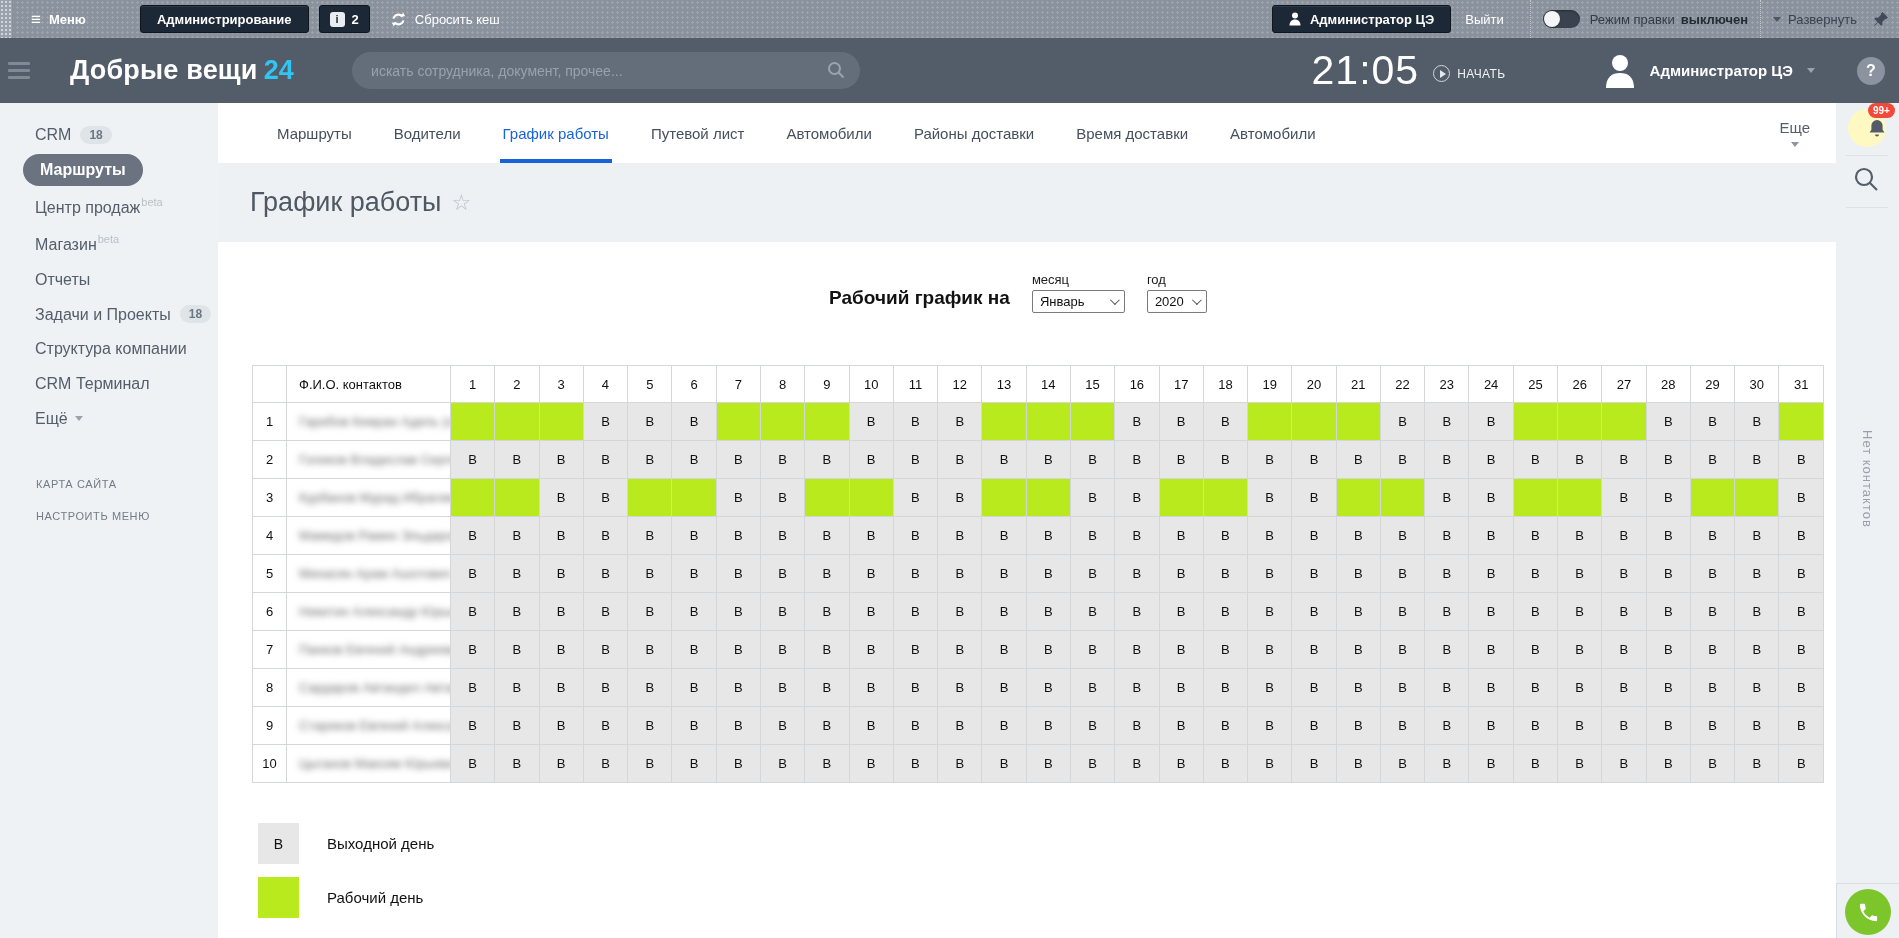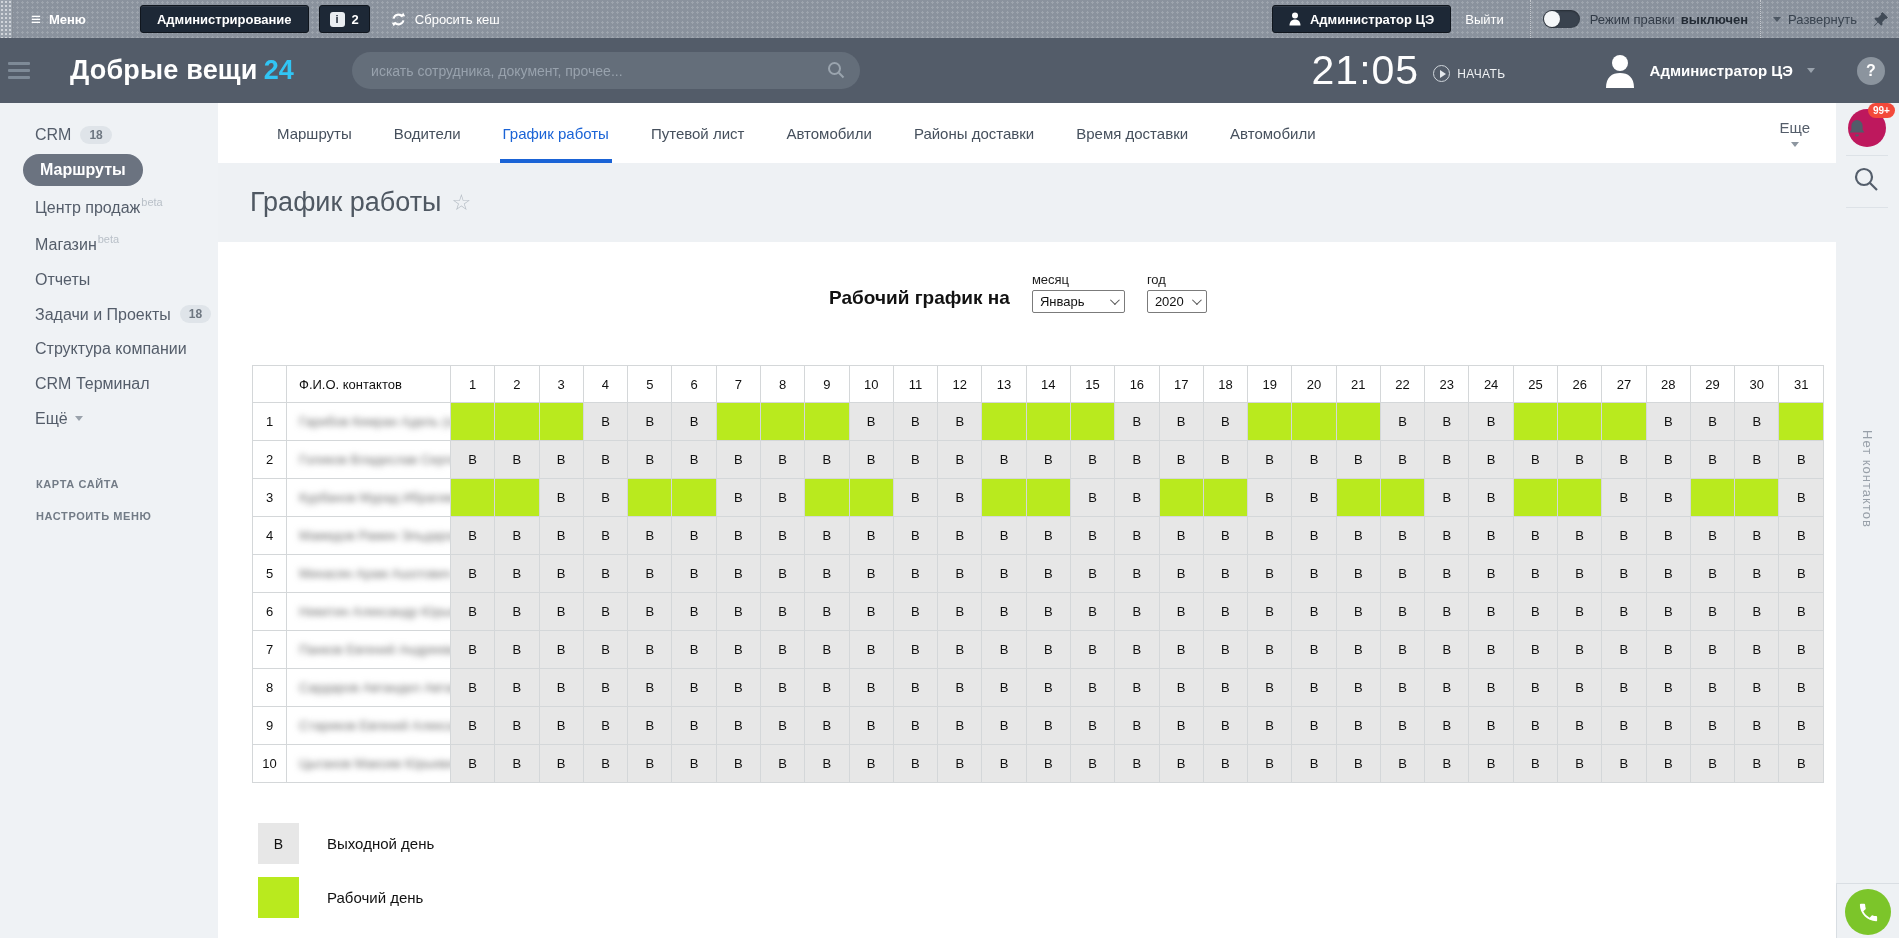--- a/index.html
+++ b/index.html
@@ -80,21 +80,21 @@
   .sb-list li .label { vertical-align:middle; }
   .sb-badge { display:inline-block; background:#dfe4e9; color:#6e7781; font-size:12px; font-weight:bold;
     border-radius:10px; padding:2px 9px; margin-left:9px; vertical-align:middle; }
   .sb-sup { font-size:11px; color:#b9c0c8; vertical-align:super; margin-left:1px; }
   .sb-caret { width:0; height:0; display:inline-block; border-left:4px solid transparent;
     border-right:4px solid transparent; border-top:5px solid #9aa2ab; margin-left:7px; vertical-align:middle; }
   .sb-list li.active { padding:0; margin:2px 0 2px 23px; }
   .sb-list li.active .pill { display:inline-block; background:#6b7380; color:#fff; font-weight:bold;
     border-radius:17px; padding:7px 17px; }
   .sb-footer { margin-top:32px; }
-  .sb-footer div { padding:10px 10px 10px 36px; font-size:11px; font-weight:bold; letter-spacing:.6px;
+  .sb-footer div { padding:10px 10px 10px 36px; font-size:11px; font-weight:normal; letter-spacing:.6px;
     color:#727b86; cursor:pointer; }
 
   
   .content { position:absolute; left:218px; top:0; width:1618px; height:835px; }
   .tabbar { height:60px; background:#fff; display:flex; align-items:center; padding:0 26px 0 38px; }
   .tabs { list-style:none; display:flex; height:100%; }
   .tabs li { position:relative; display:flex; align-items:center; padding:0 21px; font-size:15px;
     color:#46505d; cursor:pointer; white-space:nowrap; }
   .tabs li.active { color:#1a63d6; }
   .tabs li.active::after { content:""; position:absolute; left:18px; right:18px; bottom:0; height:4px; background:#1a63d6; }
@@ -132,21 +132,21 @@
   
   .legend { margin-top:40px; margin-left:-14px; padding-left:20px; }
   .leg-row { display:flex; align-items:center; gap:28px; margin-bottom:13px; }
   .leg-sq { width:41px; height:41px; display:flex; align-items:center; justify-content:center;
     font-size:14px; color:#111; }
   .leg-label { font-size:15px; color:#111; }
 
   
   .rightbar { position:absolute; left:1836px; top:0; width:63px; height:835px; background:#eef1f4; }
   .bell-wrap { position:absolute; left:12px; top:6px; width:38px; height:38px; border-radius:50%;
-    background:#be185d; display:flex; align-items:center; justify-content:flex-start; cursor:pointer; }
+    background:#fef9c3; display:flex; align-items:center; justify-content:flex-end; cursor:pointer; }
   .bell-badge { position:absolute; top:-6px; left:20px; background:var(--badge-red,#f3493a); color:#fff;
     font-size:10px; font-weight:bold; border-radius:9px; padding:2px 5px; }
   .rb-div { position:absolute; left:10px; width:42px; border-top:1px solid #dde2e7; }
   .rb-search { position:absolute; left:17px; top:63px; cursor:pointer; }
   .rb-vtext { position:absolute; top:327px; left:50%; transform:translateX(-50%);
     writing-mode:vertical-rl; font-size:13px; color:#98a0a9; letter-spacing:1px; }
   .rb-phone-sect { position:absolute; left:0; top:780px; width:63px; height:55px;
     border-top:1px solid #d9dee3; border-left:1px solid #d9dee3; }
   .phone-btn { position:absolute; left:8px; top:5px; width:46px; height:46px; border-radius:50%;
     background:var(--phone-green,#7cc52a); display:flex; align-items:center; justify-content:center;

